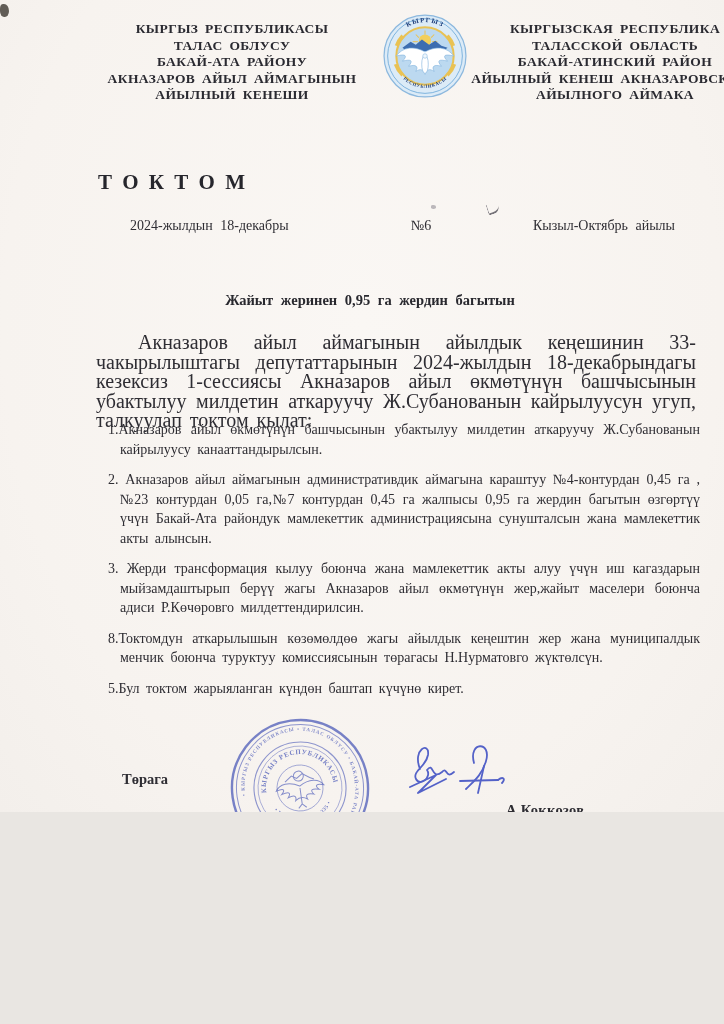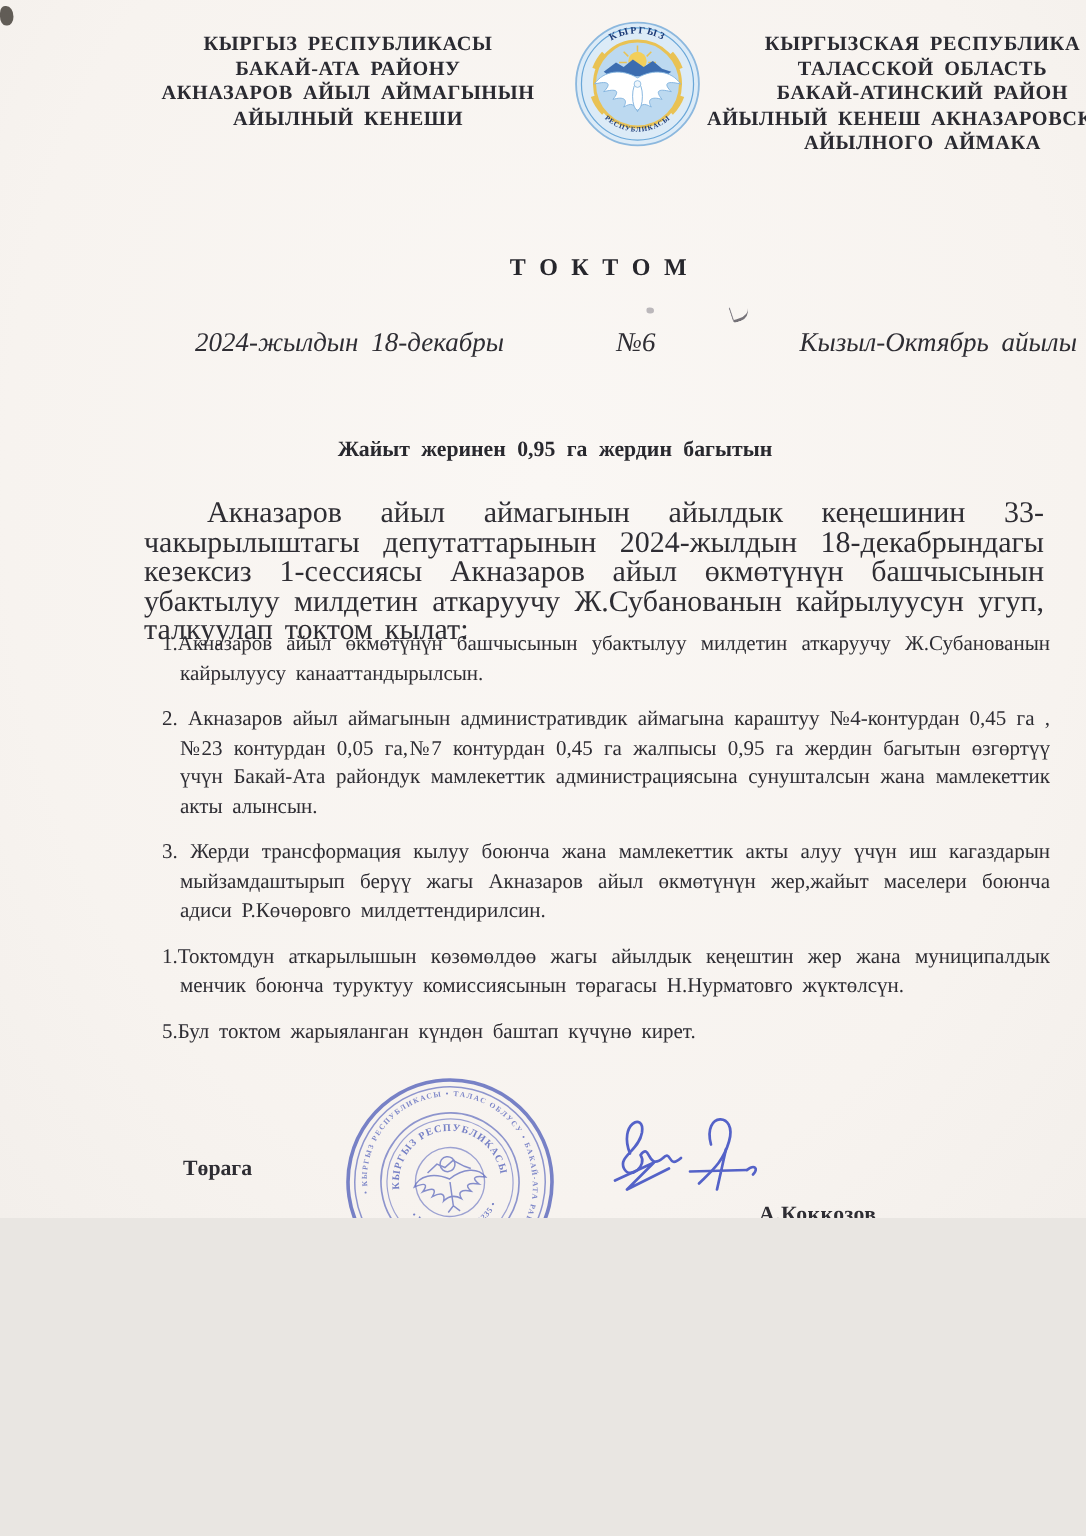--- a/index.html
+++ b/index.html
@@ -15,23 +15,23 @@
     color:#2e2d33;
   }
   
   .hdr{position:absolute;top:21px;font-weight:bold;font-size:13.5px;line-height:16.5px;
        text-align:center;letter-spacing:0.4px;color:#2a2a31;word-spacing:3px;}
   .hdr div{white-space:nowrap;}
   .hdr-left{left:57px;width:350px;}
   .hdr-right{left:465px;width:300px;}
   .emblem{position:absolute;left:382px;top:13px;width:86px;height:86px;}
   
-  .title{position:absolute;top:170px;left:98px;width:604px;text-align:center;
-         font-weight:bold;font-size:16px;letter-spacing:2.5px;color:#26262c;}
-  .dateline{position:absolute;top:218px;left:98px;width:604px;height:20px;font-size:18px;font-style:italic;}
+  .title{position:absolute;top:170px;left:98px;width:604px;text-align:left;
+         font-weight:bold;font-size:21px;letter-spacing:2.5px;color:#26262c;}
+  .dateline{position:absolute;top:218px;left:98px;width:604px;height:20px;font-size:14px;}
   .dateline .date{position:absolute;left:32px;white-space:nowrap;word-spacing:4px;}
   .dateline .num{position:absolute;left:313px;}
   .dateline .place{position:absolute;left:435px;white-space:nowrap;word-spacing:4px;}
   
   .subject{position:absolute;top:262px;left:68px;width:604px;text-align:center;
            font-weight:bold;font-size:14.5px;line-height:20px;color:#28282e;word-spacing:4px;margin-top:28px;}
   
   .intro{position:absolute;top:333px;left:96px;width:600px;margin:0;
          font-size:20px;line-height:19.5px;text-align:justify;text-indent:42px;word-spacing:3px;}
   .items{position:absolute;top:420px;left:108px;width:592px;}
@@ -53,20 +53,21 @@
   .sp6{left:567px;top:903px;width:3px;height:3px;background:#6a6258;opacity:.55;}
   .sp7{left:431px;top:205px;width:5px;height:4px;background:#7d7a84;opacity:.5;}
 </style>
 </head>
 <body>
 
 <div class="page">
 
   <div class="hdr hdr-left">
     <div>КЫРГЫЗ РЕСПУБЛИКАСЫ</div>
+    <div>ТАЛАС ОБЛУСУ</div>
     <div>БАКАЙ-АТА РАЙОНУ</div>
     <div>АКНАЗАРОВ АЙЫЛ АЙМАГЫНЫН</div>
     <div>АЙЫЛНЫЙ КЕНЕШИ</div>
   </div>
 
   <div class="emblem">
     <svg viewBox="0 0 84 84" width="86" height="86">
       <defs>
         <path id="embTop" d="M 9,42 A 33,33 0 1 1 75,42"></path>
         <path id="embBot" d="M 11,42 A 31,31 0 1 0 73,42"></path>
@@ -118,21 +119,21 @@
   <div class="subject">
     <div>Жайыт жеринен 0,95 га жердин багытын</div>
   </div>
 
   <p class="intro">Акназаров айыл аймагынын айылдык кеңешинин 33-чакырылыштагы депутаттарынын 2024-жылдын 18-декабрындагы кезексиз 1-сессиясы Акназаров айыл өкмөтүнүн башчысынын убактылуу милдетин аткаруучу Ж.Субанованын кайрылуусун угуп, талкуулап токтом кылат:</p>
 
   <div class="items">
     <p class="item">1.Акназаров айыл өкмөтүнүн башчысынын убактылуу милдетин аткаруучу Ж.Субанованын кайрылуусу канааттандырылсын.</p>
     <p class="item">2. Акназаров айыл аймагынын административдик аймагына караштуу №4-контурдан 0,45 га , №23 контурдан 0,05 га,№7 контурдан 0,45 га жалпысы 0,95 га жердин багытын өзгөртүү үчүн Бакай-Ата райондук мамлекеттик администрациясына сунушталсын жана мамлекеттик акты алынсын.</p>
     <p class="item">3. Жерди трансформация кылуу боюнча жана мамлекеттик акты алуу үчүн иш кагаздарын мыйзамдаштырып берүү жагы Акназаров айыл өкмөтүнүн жер,жайыт маселери боюнча адиси Р.Көчөровго милдеттендирилсин.</p>
-    <p class="item">1.Токтомдун аткарылышын көзөмөлдөө жагы айылдык кеңештин жер жана муниципалдык менчик боюнча туруктуу комиссиясынын төрагасы Н.Нурматовго жүктөлсүн.</p>
+    <p class="item">8.Токтомдун аткарылышын көзөмөлдөө жагы айылдык кеңештин жер жана муниципалдык менчик боюнча туруктуу комиссиясынын төрагасы Н.Нурматовго жүктөлсүн.</p>
     <p class="item">5.Бул токтом жарыяланган күндөн баштап күчүнө кирет.</p>
   </div>
 
   <span class="sig-role">Төрага</span>
 
   <div class="stamp">
     <svg viewBox="0 0 144 144" width="144" height="144">
       <defs>
         <path id="stampOuter" d="M 17,72 A 55,55 0 1 1 126.9,72 A 55,55 0 1 1 17,72"></path>
         <path id="stampTop" d="M 38,72 A 34,34 0 1 1 106,72"></path>

